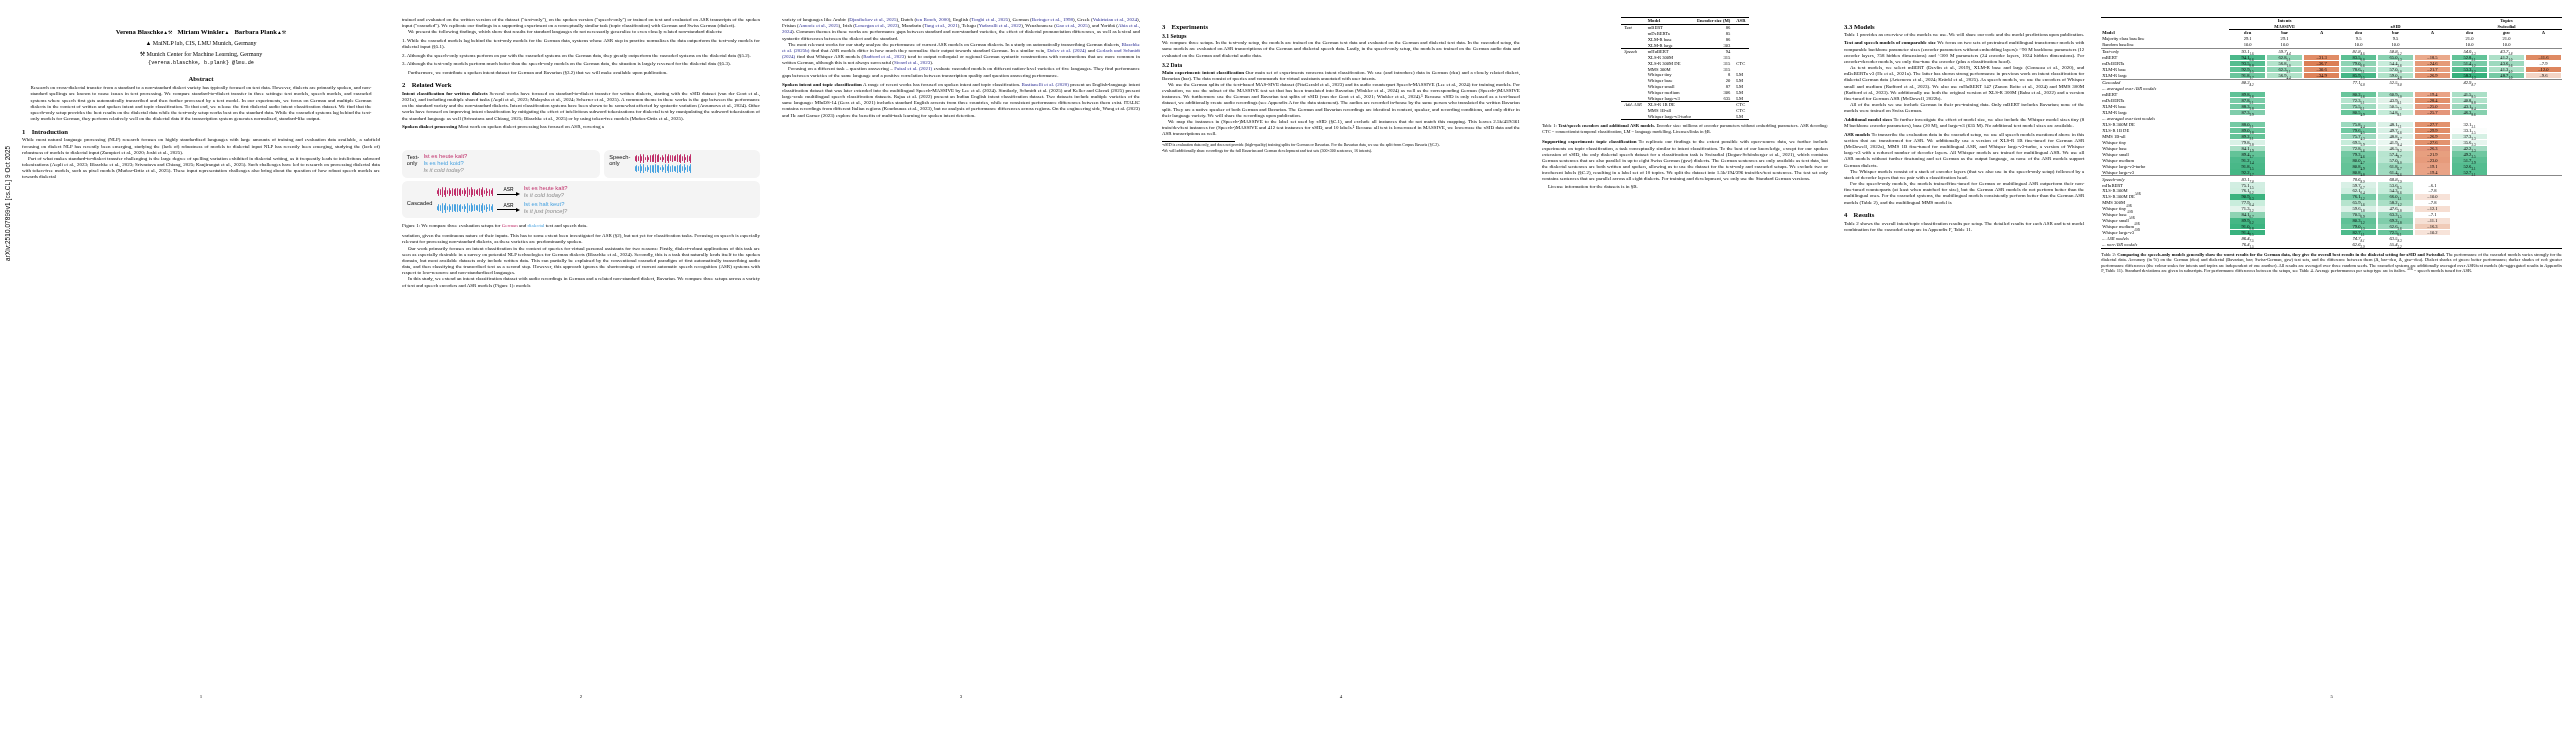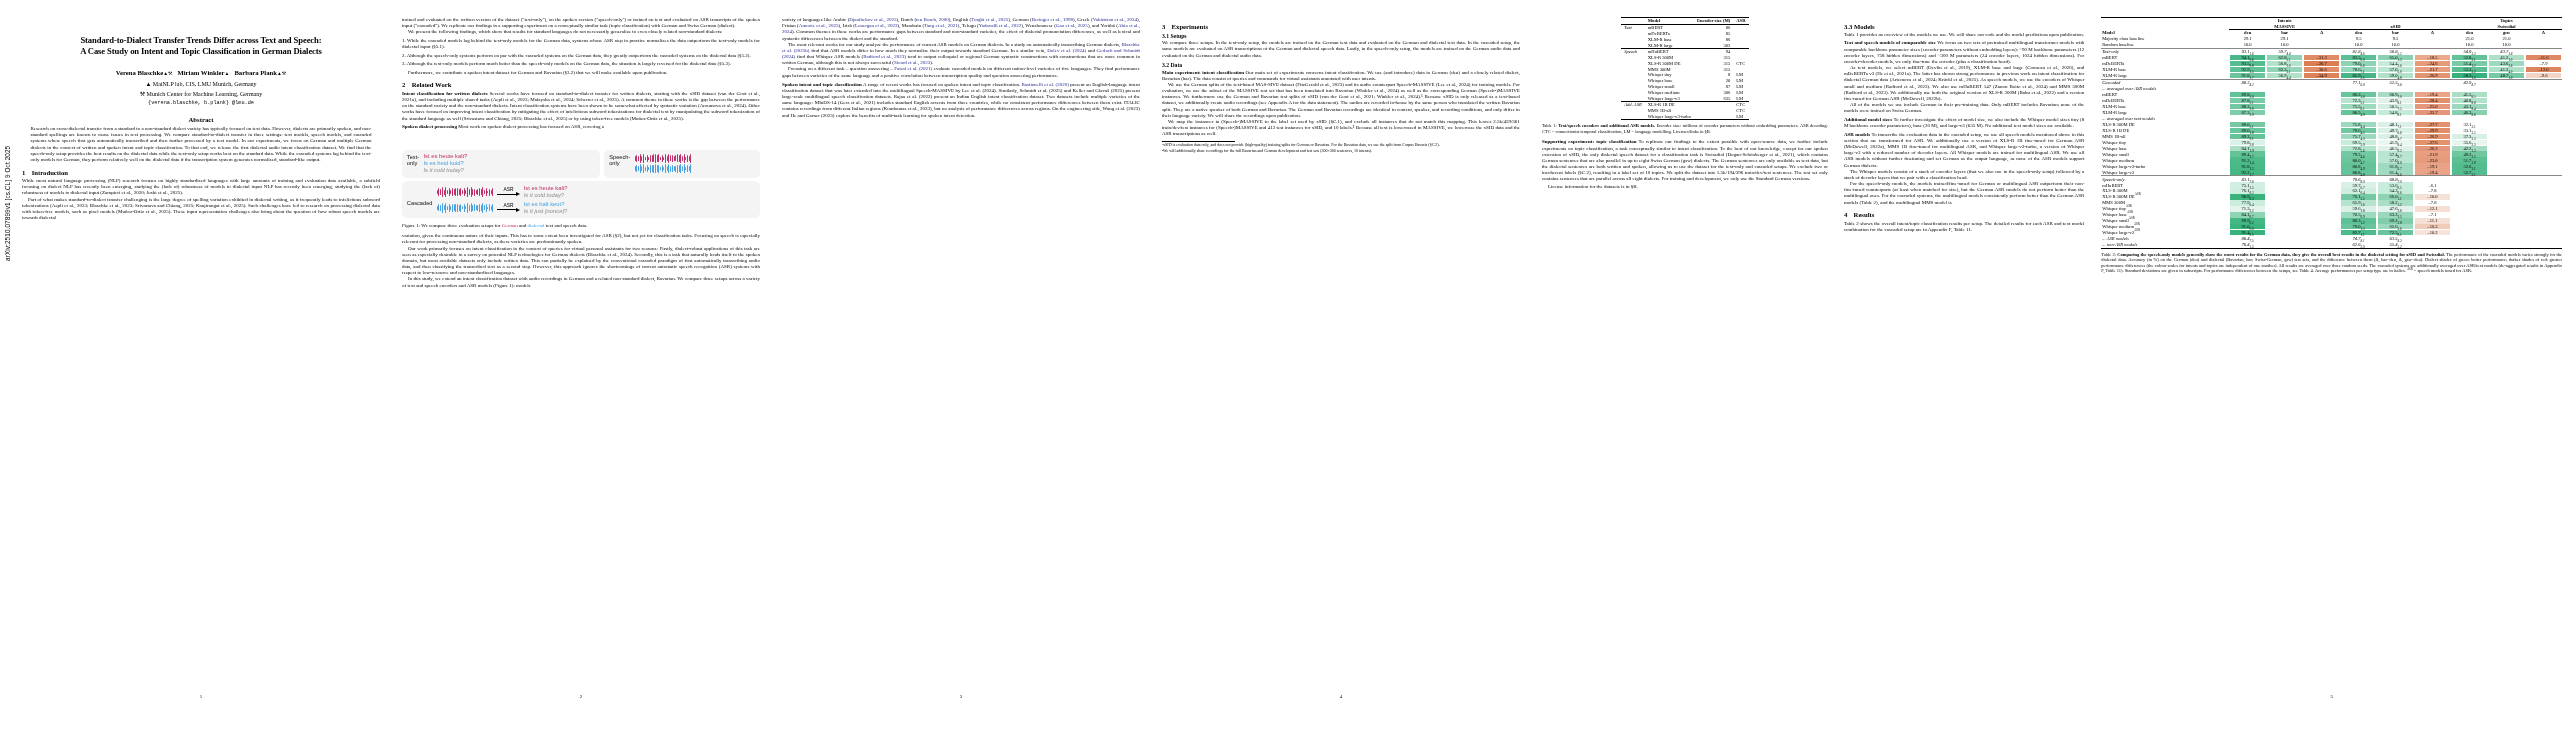--- a/index.html
+++ b/index.html
@@ -85,24 +85,20 @@
 </head>
 <body>
 
 <div class="page">
 
   <div class="arxiv-stamp">arXiv:2510.07899v1  [cs.CL]  9 Oct 2025</div>
 
   <div class="cols">
 
     <div class="col">
-      <h1 class="title">
-        <span>Standard-to-Dialect Transfer Trends Differ across Text and Speech:</span><br>
-        <span>A Case Study on Intent and Topic Classification in German Dialects</span>
-      </h1>
 
       <div class="authors">
         <span><span>Verena Blaschke</span><span class="sup">▲⚒</span></span>&nbsp;&nbsp;
         <span><span>Miriam Winkler</span><span class="sup">▲</span></span>&nbsp;&nbsp;
         <span><span>Barbara Plank</span><span class="sup">▲⚒</span></span>
       </div>
       <div class="affil">▲ MaiNLP lab, CIS, LMU Munich, Germany</div>
       <div class="affil">⚒ Munich Center for Machine Learning, Germany</div>
       <div class="email">{verena.blaschke, b.plank} @lmu.de</div>
 

